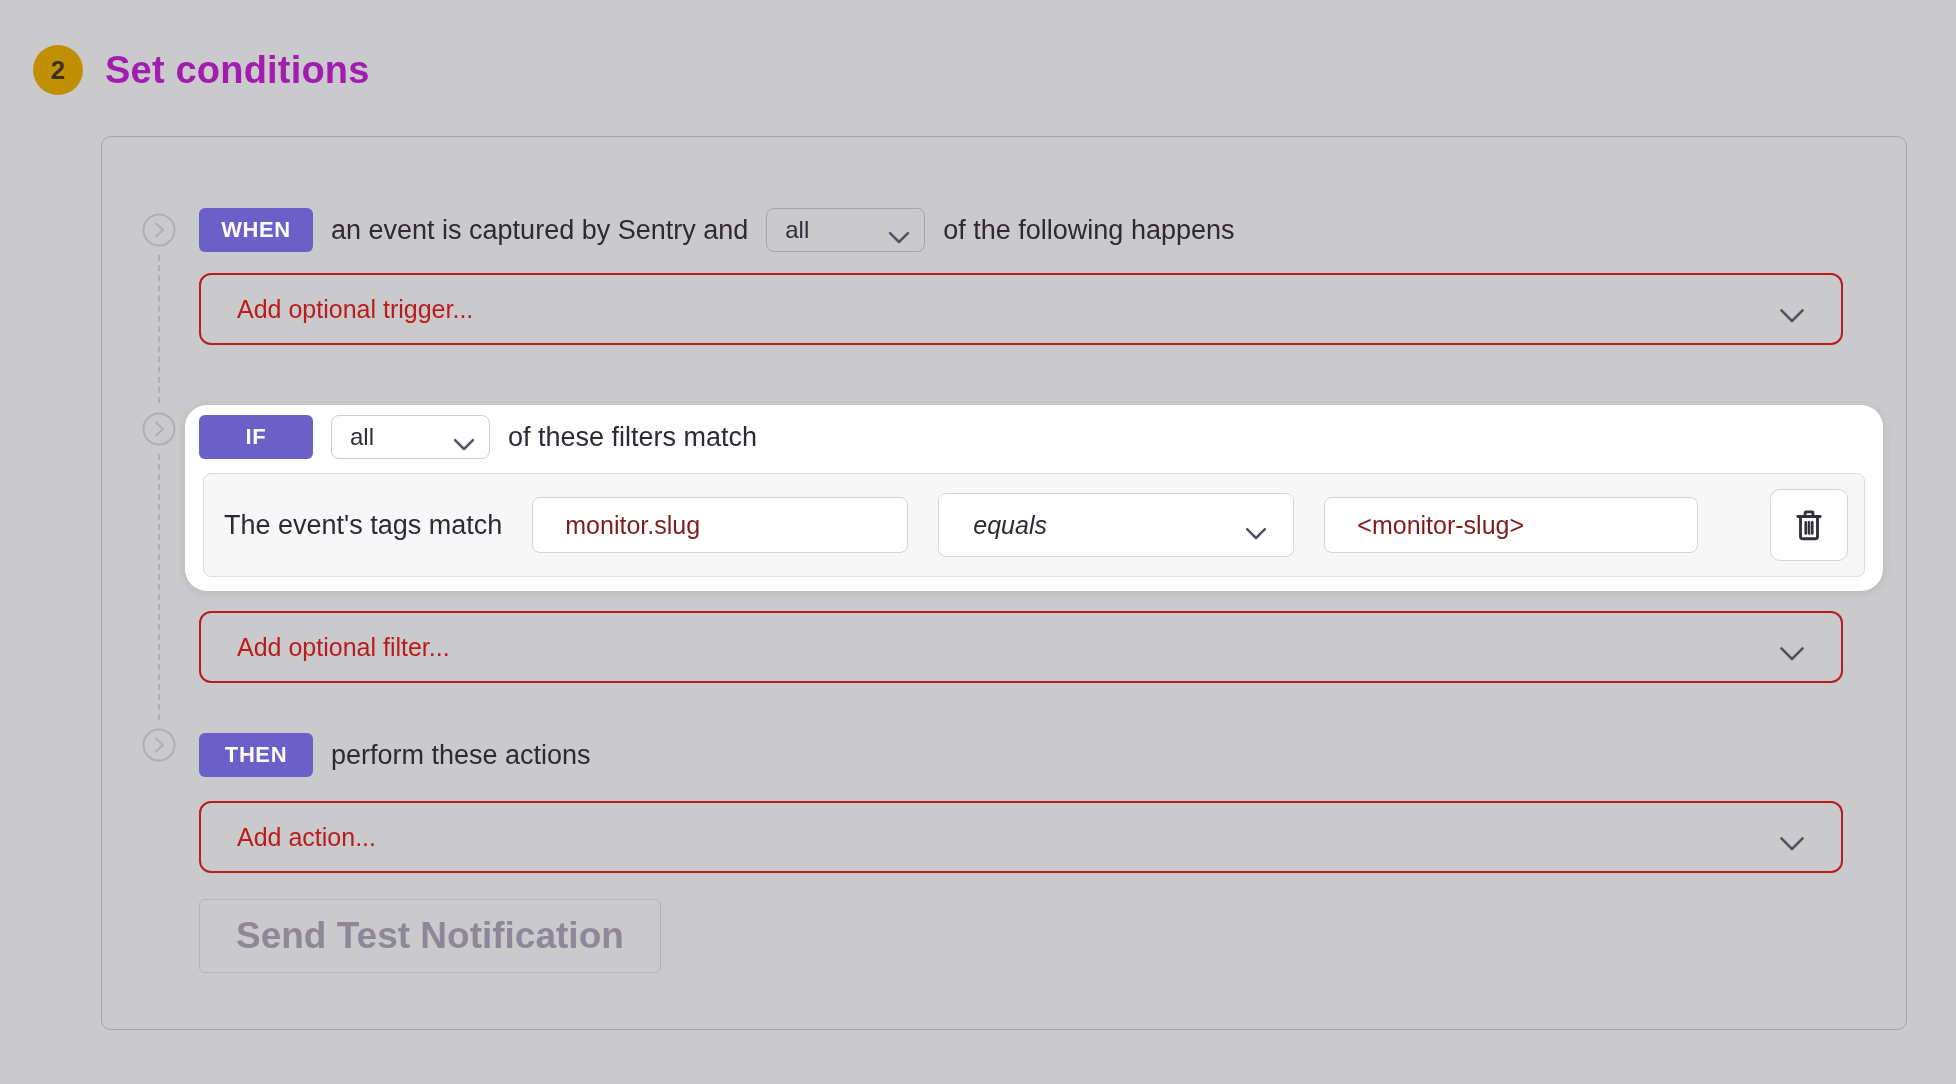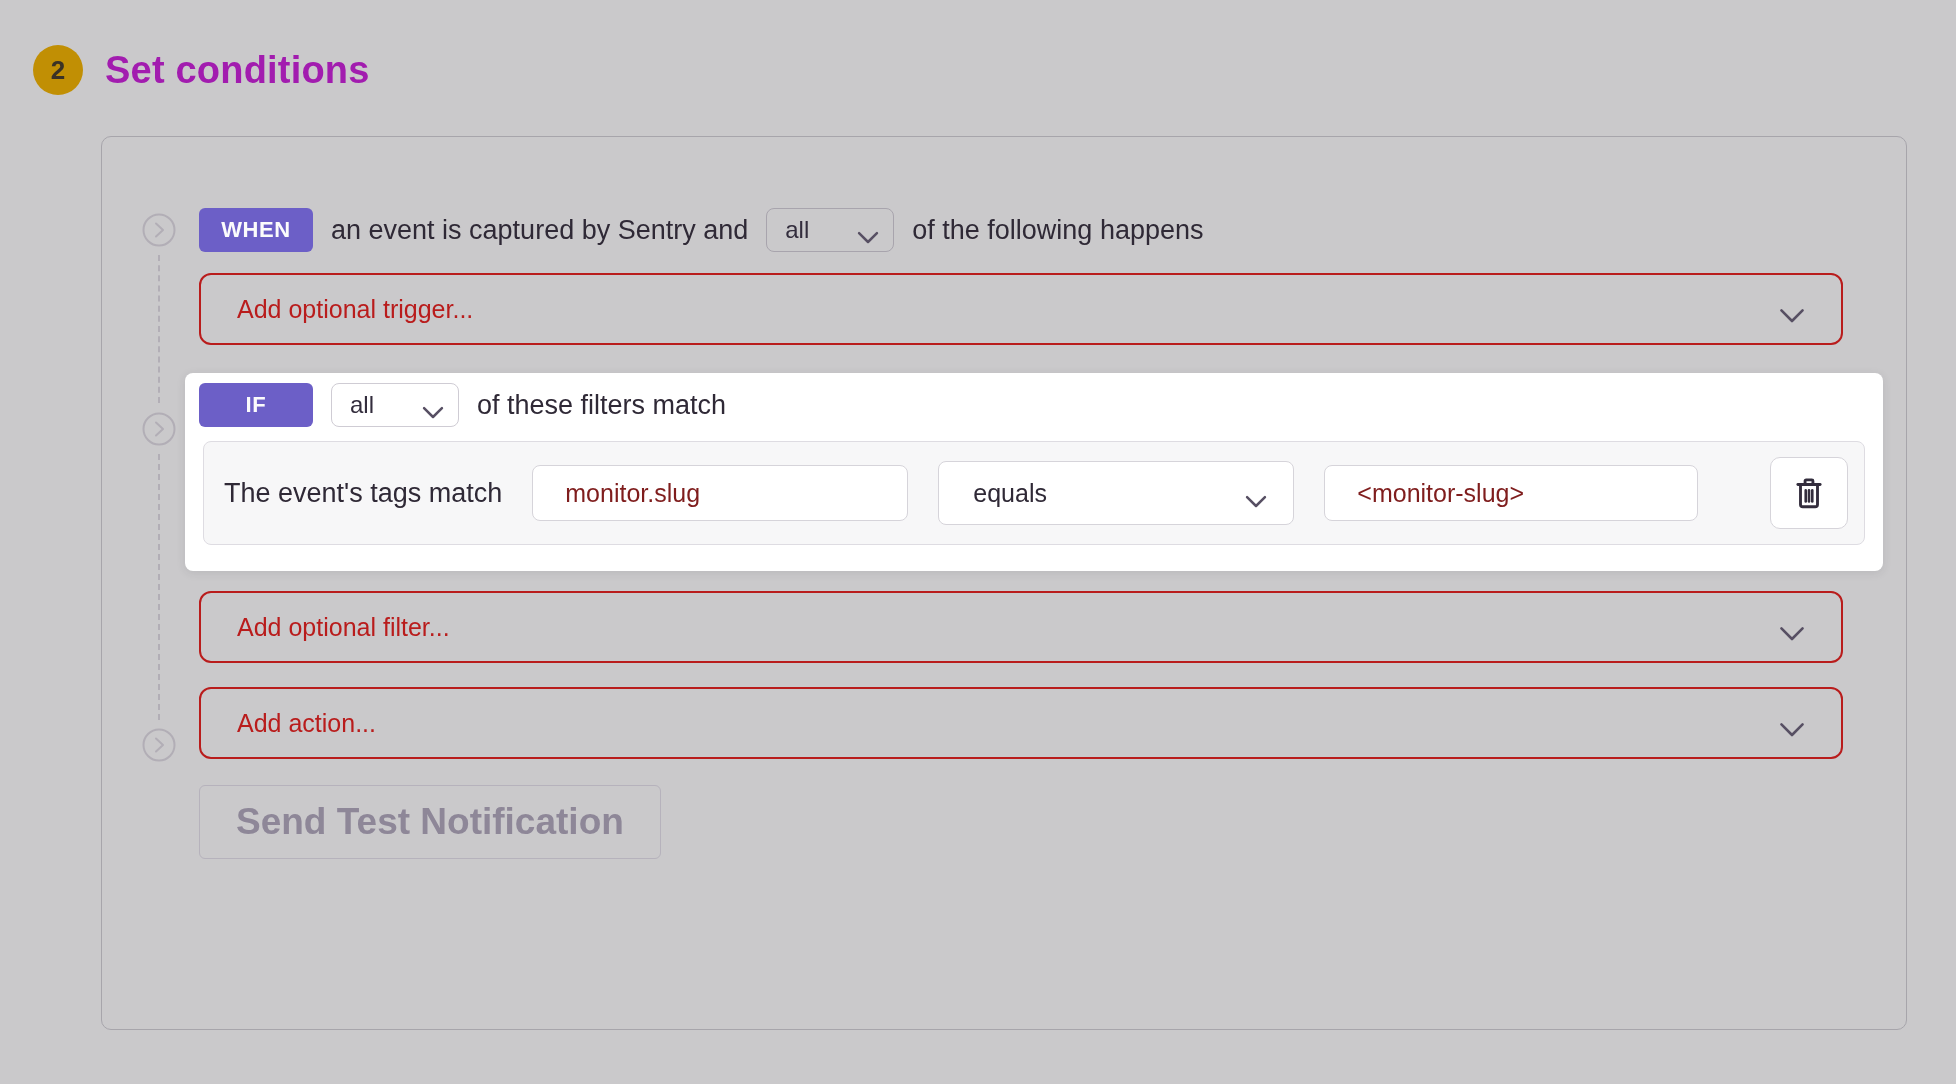--- a/index.html
+++ b/index.html
@@ -24,52 +24,52 @@
   .rail-circle{position:absolute;width:34px;height:34px;color:#b2aeb6;}
   .rail-dash{position:absolute;width:0;border-left:2px dashed #b2aeb6;}
   
   .cond-row{display:flex;align-items:center;gap:18px;height:44px;font-size:27px;font-weight:500;color:#2f2936;}
   .badge{
     min-width:114px;height:44px;border-radius:6px;background:#6c5fc7;color:#fbfbfc;
     display:flex;align-items:center;justify-content:center;
     font-size:22px;font-weight:700;letter-spacing:.6px;box-sizing:border-box;padding:0 14px;
   }
   .select-sm{
-    width:128px;height:44px;border:1.5px solid #a8a4ad;border-radius:8px;box-sizing:border-box;
+    width:159px;height:44px;border:1.5px solid #a8a4ad;border-radius:8px;box-sizing:border-box;
     display:flex;align-items:center;justify-content:space-between;padding:0 14px 0 18px;
     font-size:24px;font-weight:400;color:#332d3d;cursor:pointer;background:transparent;
   }
   .select-sm.on-card{background:#fff;border-color:#cfccd4;}
   .chev{width:26px;height:16px;color:#574f63;display:block;}
   .chev-sm{width:22px;height:14px;}
   .select-row{
     height:72px;border:2px solid #b91c1c;border-radius:12px;box-sizing:border-box;
     display:flex;align-items:center;justify-content:space-between;padding:0 36px;
     font-size:25px;color:#b91c1c;cursor:pointer;background:transparent;
   }
   
   .if-card{
-    margin:28px -40px 0 -14px;background:#ffffff;border-radius:8px;
-    padding:10px 18px 26px 14px;box-shadow:0 2px 10px rgba(40,35,50,.10);
+    margin:60px -40px 0 -14px;background:#ffffff;border-radius:22px;
+    padding:10px 18px 14px 14px;box-shadow:0 2px 10px rgba(40,35,50,.10);
   }
   .filter-box{
     margin-top:14px;margin-left:4px;height:104px;background:#f7f7f8;border:1px solid #dedce2;
     border-radius:8px;box-sizing:border-box;display:flex;align-items:center;padding:0 16px 0 20px;gap:30px;
   }
   .filter-label{font-size:27px;font-weight:500;color:#2f2936;white-space:nowrap;}
   .filter-input{
     height:56px;border:1px solid #d6d4da;border-radius:8px;background:#fff;box-sizing:border-box;
     padding:0 32px;font-size:25px;color:#7f1d1d;font-family:"Liberation Sans","DejaVu Sans",sans-serif;outline:none;
   }
   .filter-input.key{width:376px;}
   .filter-input.val{width:374px;}
   .filter-select{
     width:356px;height:64px;border:1px solid #d6d4da;border-radius:8px;background:#fff;box-sizing:border-box;
     display:flex;align-items:center;justify-content:space-between;padding:0 26px 0 34px;
-    font-size:25px;color:#2f2936;cursor:pointer;
+    font-size:25px;color:#2f2936;cursor:pointer;font-style:italic;
   }
   .trash-btn{
     margin-left:auto;width:78px;height:72px;border:1px solid #d6d4da;border-radius:10px;background:#fff;
     display:flex;align-items:center;justify-content:center;cursor:pointer;padding:0;
   }
   .trash-btn svg{width:32px;height:34px;color:#332d3d;display:block;}
   
   .mt21{margin-top:21px;} .mt20{margin-top:20px;} .mt50{margin-top:50px;}
   .mt24{margin-top:24px;}
   .test-btn{
@@ -184,20 +184,24 @@
       <div class="select-row mt20">
         <span>Add optional filter...</span>
         <span class="chev">
           <svg viewBox="0 0 16 10">
               <polyline points="1.5,1.5 8,8 14.5,1.5" stroke-width="1.6" stroke-linecap="round" stroke-linejoin="round"></polyline>
             </svg>
         </span>
       </div>
 
       
+      <div class="cond-row mt50">
+        <span class="badge">THEN</span>
+        <span>perform these actions</span>
+      </div>
 
       
       <div class="select-row mt24">
         <span>Add action...</span>
         <span class="chev">
           <svg viewBox="0 0 16 10">
               <polyline points="1.5,1.5 8,8 14.5,1.5" stroke-width="1.6" stroke-linecap="round" stroke-linejoin="round"></polyline>
             </svg>
         </span>
       </div>

